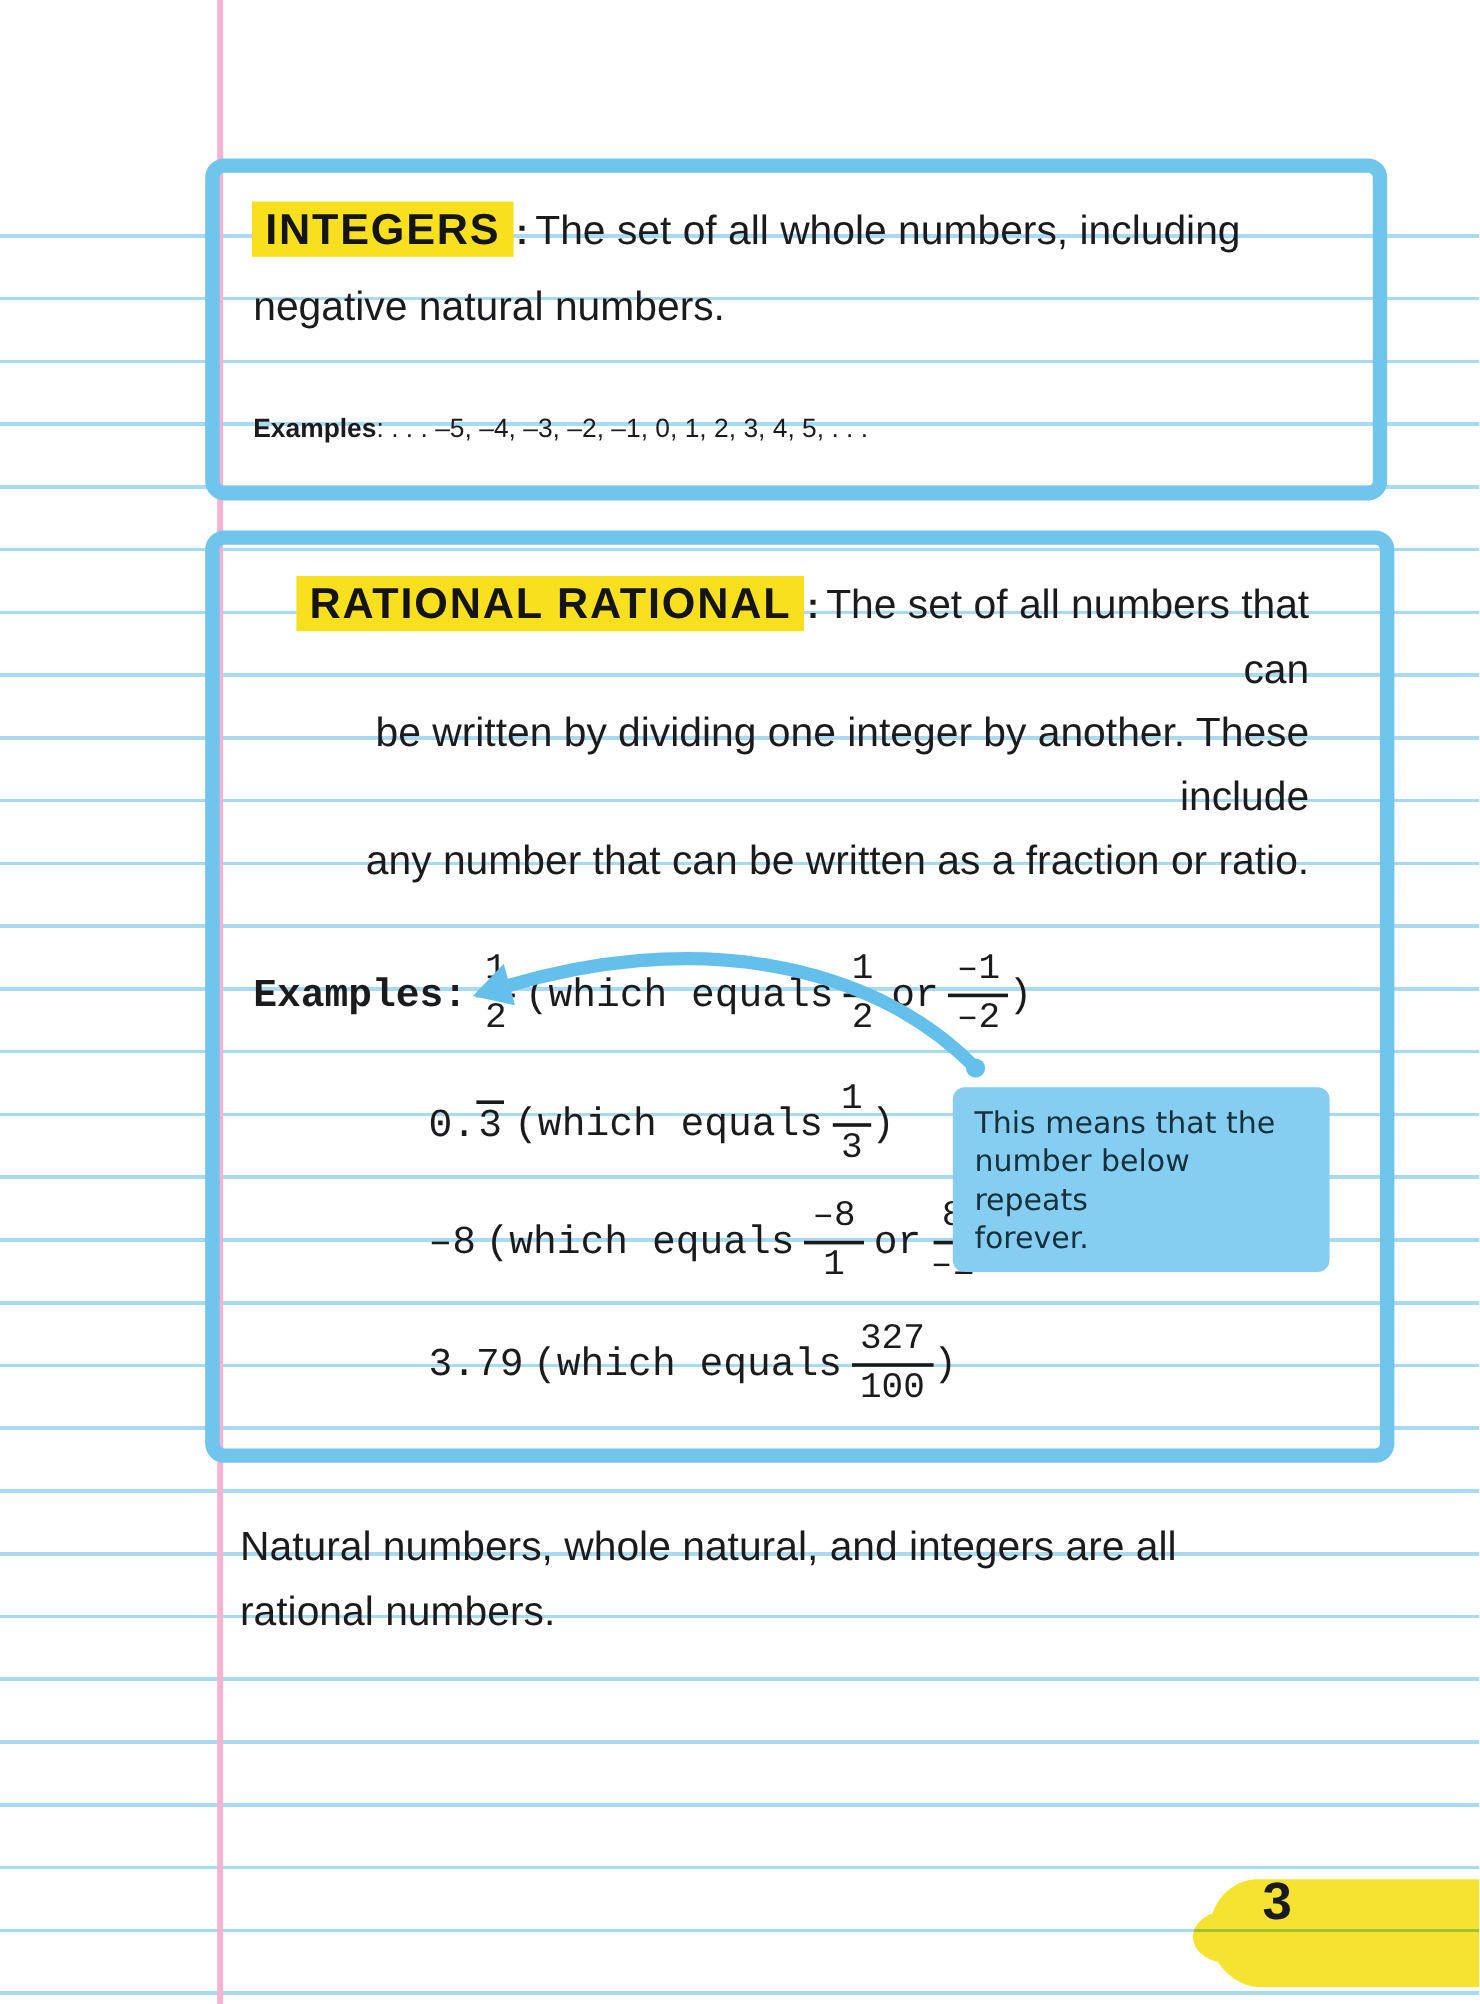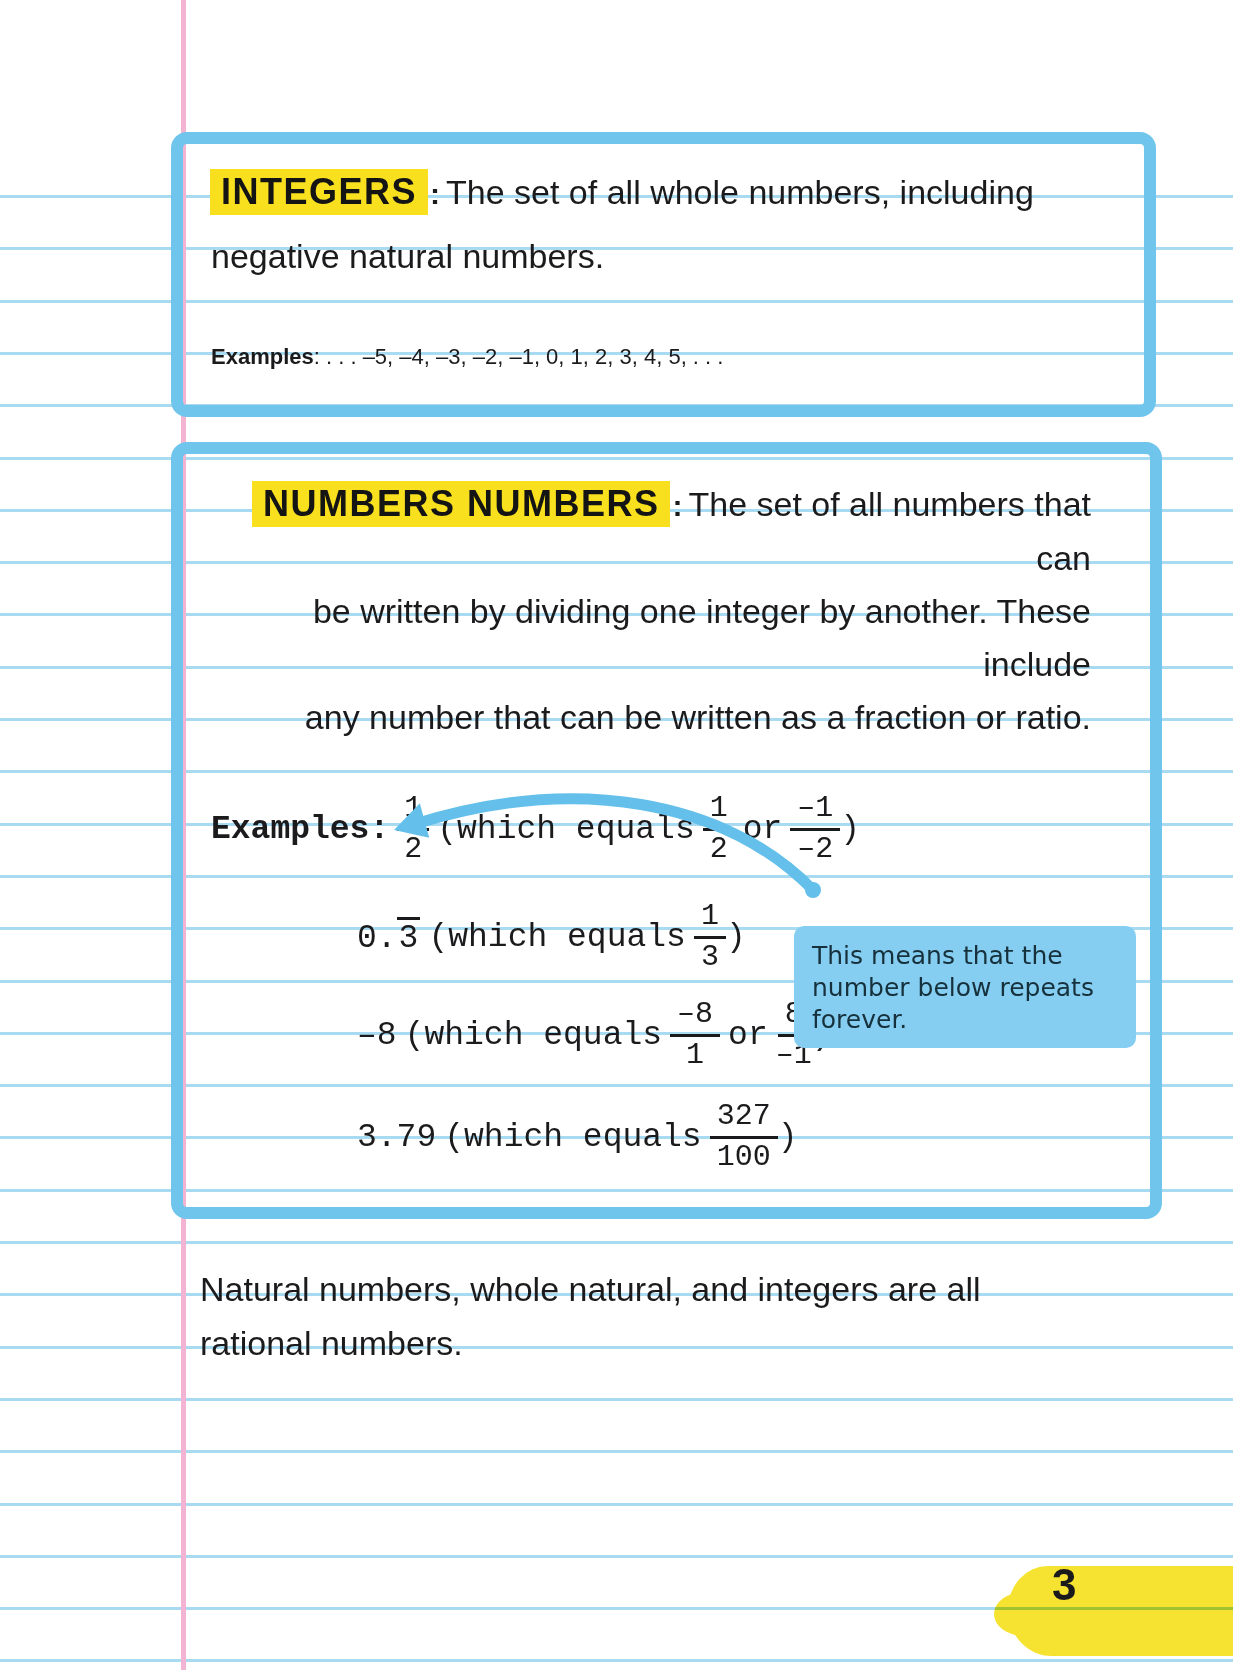--- a/index.html
+++ b/index.html
@@ -64,28 +64,27 @@
   .frac .num{border-bottom:3.5px solid #1a1a1c;padding:0 7px 3px;}
   .frac .den{padding-top:3px;}
   .close-paren{margin-left:-8px;}
   .overbar{
     display:inline-block;
     border-top:3.5px solid #1a1a1c;
     padding:2px 2px 0 2px;line-height:1;
   }
   
   .callout{
-    position:absolute;left:794px;top:906px;width:342px;
+    position:absolute;left:794px;top:906px;width:314px;
     box-sizing:border-box;
     background:#85cef1;border-radius:10px;
     padding:14px 16px 12px 18px;
     font-family:"DejaVu Sans", sans-serif;
     font-size:25px;line-height:1.28;color:#16303c;font-weight:500;
     z-index:4;
-    margin-top:20px;
   }
   .arrow-svg{position:absolute;left:385px;top:772px;z-index:3;}
   
   .footer-par{
     position:absolute;left:200px;top:1262px;
     font-size:34px;line-height:54px;z-index:2;
   }
   
   .page-blob{
     position:absolute;left:1008px;top:1566px;width:225px;height:90px;
@@ -116,21 +115,21 @@
       <span class="hl">INTEGERS</span><span class="colon">:</span><span class="body-text">The set of all whole numbers, including</span>
     </div>
     <div class="b1-line2 body-text">negative natural numbers.</div>
     <div class="b1-examples">
       <span class="bold">Examples</span><span>: . . . –5, –4, –3, –2, –1, 0, 1, 2, 3, 4, 5, . . .</span>
     </div>
   </section>
 
   <section class="defbox box-rational">
     <div class="b2-header">
-      <span class="hl">NUMBERS NUMBERS</span><span class="colon">:</span><span>The set of all numbers that can</span><br>
+      <span class="hl">RATIONAL RATIONAL</span><span class="colon">:</span><span>The set of all numbers that can</span><br>
       <span>be written by dividing one integer by another. These include</span><br>
       <span>any number that can be written as a fraction or ratio.</span>
     </div>
 
 
     <div class="ex-row row1">
       <span class="bold">Examples:</span>
       <span class="frac">
           <span class="num">1</span>
           <span class="den">2</span>

